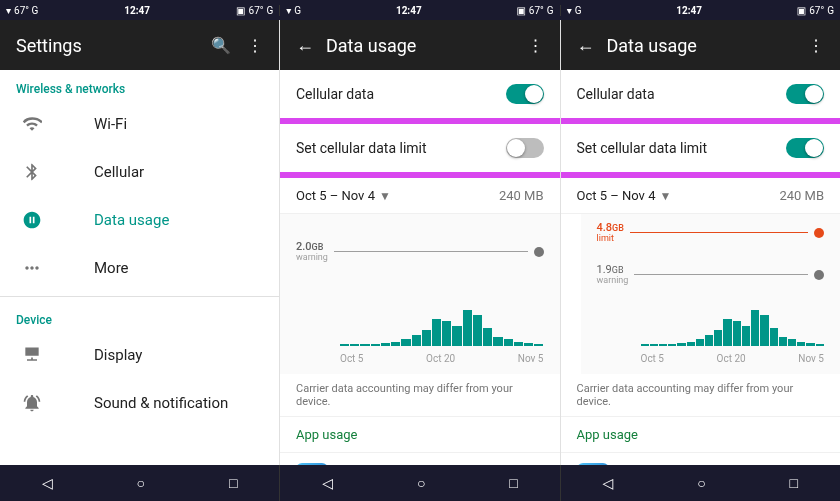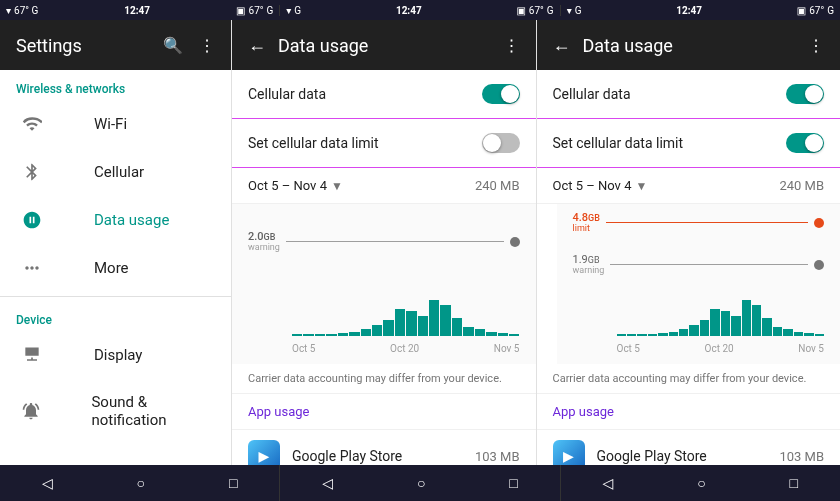--- a/index.html
+++ b/index.html
@@ -29,21 +29,21 @@
 
     
     .main-layout {
       display: flex;
       flex: 1;
       overflow: hidden;
     }
 
     
     .sidebar {
-      width: 232px;
+      width: 280px;
       background: #fff;
       border-right: 1px solid #e0e0e0;
       display: flex;
       flex-direction: column;
     }
     .sidebar-header {
       background: #212121;
       color: white;
       padding: 14px 16px;
       display: flex;
@@ -117,21 +117,21 @@
     .back-icon { color: white; font-size: 18px; cursor: pointer; }
     .panel-title { font-size: 18px; font-weight: 400; }
     .panel-content { flex: 1; overflow-y: auto; padding: 0; }
 
     
     .setting-row {
       display: flex;
       align-items: center;
       justify-content: space-between;
       padding: 14px 16px;
-      border-bottom: 1px solid #d946ef;
+      border-bottom: 6px solid #d946ef;
       gap: 45px;
     }
     .setting-label { font-size: 14px; color: #212121; }
 
     
     .toggle {
       width: 38px;
       height: 20px;
       border-radius: 10px;
       position: relative;
@@ -208,21 +208,21 @@
 
     .notice-text {
       padding: 8px 16px;
       font-size: 11px;
       color: #757575;
       border-bottom: 1px solid #f0f0f0;
     }
     .app-usage-link {
       padding: 10px 16px;
       font-size: 13px;
-      color: #6d28d9;
+      color: #15803d;
       cursor: pointer;
       border-bottom: 1px solid #f0f0f0;
     }
     .app-row {
       display: flex;
       align-items: center;
       padding: 10px 16px;
       gap: 12px;
     }
     .app-icon {

